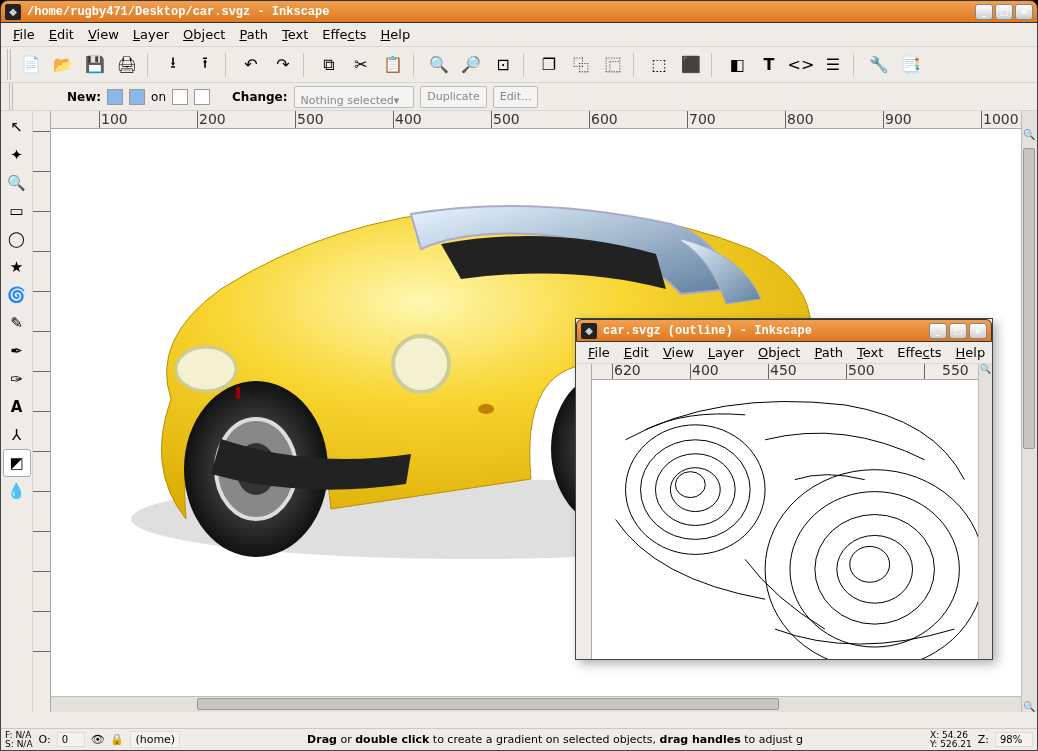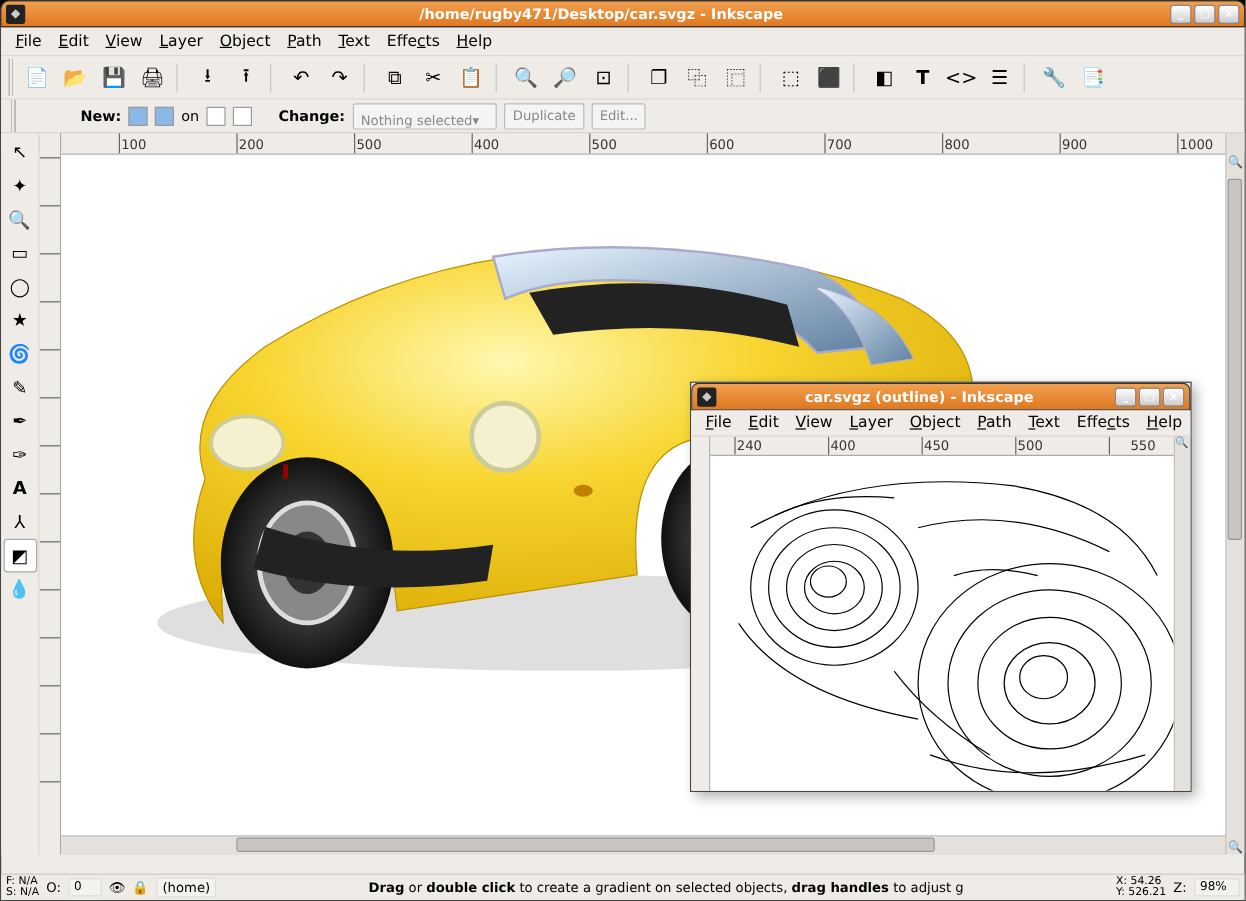--- a/index.html
+++ b/index.html
@@ -1,21 +1,21 @@
 <!DOCTYPE html>
 <html><head>
 <meta charset="utf-8">
 <style>
 * { box-sizing: border-box; margin: 0; padding: 0; font-family: "DejaVu Sans", Arial, sans-serif; }
 body { width: 1038px; height: 751px; background: #000; overflow: hidden; position: relative; }
 
 
 .titlebar { height: 23px; background: linear-gradient(#f0a050, #e07820); border: 1px solid #333; border-radius: 8px 8px 0 0; display: flex; align-items: center; color: #fff; font-size: 12px; font-weight: bold; padding: 0 4px; }
 .titlebar .app-icon { width: 16px; height: 16px; background: #222; border-radius: 2px; margin-right: 6px; display:flex;align-items:center;justify-content:center;font-size:10px;color:#ccc; }
-.titlebar .title-text { flex: 1; text-align: center; }
+.titlebar .title-text { flex: 1; text-align: left; font-family: Liberation Mono, monospace; }
 .titlebar .win-btns { display: flex; gap: 2px; }
 .titlebar .win-btn { width: 18px; height: 16px; background: linear-gradient(#fff,#ccc); border: 1px solid #888; border-radius: 3px; font-size: 9px; display: flex; align-items: center; justify-content: center; cursor: pointer; }
 
 .app-body { position: absolute; top: 23px; left: 0; right: 0; bottom: 0; background: #efebe7; border: 1px solid #444; border-top: none; }
 
 
 .menubar { height: 24px; background: #efebe7; display: flex; align-items: center; padding: 0 6px; gap: 2px; border-bottom: 1px solid #d8d4cf; }
 .menubar .mitem { padding: 2px 6px; font-size: 13px; cursor: pointer; }
 .menubar .mitem u { text-decoration: underline; }
 
@@ -36,21 +36,21 @@
 .work { position: absolute; top: 88px; left: 0; right: 0; bottom: 38px; display: flex; }
 .tools-left { width: 32px; background: #efebe7; border-right: 1px solid #d8d4cf; display: flex; flex-direction: column; align-items: center; padding-top: 2px; gap: 0; }
 .tool { width: 28px; height: 28px; display: flex; align-items: center; justify-content: center; cursor: pointer; font-size: 15px; border-radius: 3px; }
 .tool.active { background: #fff; border: 1px solid #aaa; }
 
 .ruler-left { width: 18px; background: #efebe7; border-right: 1px solid #aaa; position: relative; overflow:hidden; font-size:7px; color:#333; }
 .ruler-left .tick { position:absolute; left:0; width:100%; border-top:1px solid #666; }
 .canvas-wrap { flex: 1; display: flex; flex-direction: column; position: relative; background: #d2d0cd; }
 .ruler-top { height: 18px; background: #efebe7; border-bottom: 1px solid #aaa; position: relative; overflow:hidden; font-size:8px; color:#333; display:flex;align-items:flex-end; }
 .ruler-top .tick { position:absolute; top:0; height:100%; border-left:1px solid #666; }
-.ruler-top .tlabel { position:absolute; bottom:1px; font-size:11px; }
+.ruler-top .tlabel { position:absolute; bottom:1px; font-size:14px; }
 .canvas { flex: 1; background: #fff; position: relative; overflow: hidden; }
 .scrollbar { background: #e4e0dc; }
 .sb-right { width: 16px; border-left: 1px solid #bbb; display:flex;flex-direction:column; }
 .sb-bottom { height: 16px; border-top: 1px solid #bbb; }
 .sb-thumb { background: #c8c4bf; border: 1px solid #999; border-radius: 2px; }
 
 
 .palette { height: 16px; background: #efebe7; display: flex; align-items: center; padding: 0 2px; border-top: 1px solid #ccc8c3; }
 .palette .sw { width: 10px; height: 12px; cursor: pointer; }
 
@@ -410,21 +410,21 @@
     <div class="mitem"><u>P</u>ath</div>
     <div class="mitem"><u>T</u>ext</div>
     <div class="mitem">Effe<u>c</u>ts</div>
     <div class="mitem"><u>H</u>elp</div>
   </div>
   <div class="work2">
     <div class="ruler-left" style="width:16px" id="fruler-left"></div>
     <div style="flex:1;display:flex;flex-direction:column">
       <div class="ruler-top" id="fruler-top">
           <div class="tick" style="left: 20px;"></div>
-          <div class="tlabel" style="left: 22px;">240</div>
+          <div class="tlabel" style="left: 22px;">620</div>
           <div class="tick" style="left: 98px;"></div>
           <div class="tlabel" style="left: 100px;">400</div>
           <div class="tick" style="left: 176px;"></div>
           <div class="tlabel" style="left: 178px;">450</div>
           <div class="tick" style="left: 254px;"></div>
           <div class="tlabel" style="left: 256px;">500</div>
           <div class="tick" style="left: 332px;"></div>
           <div class="tlabel" style="left: 350px;">550</div>
         </div>
       <div class="canvas">

